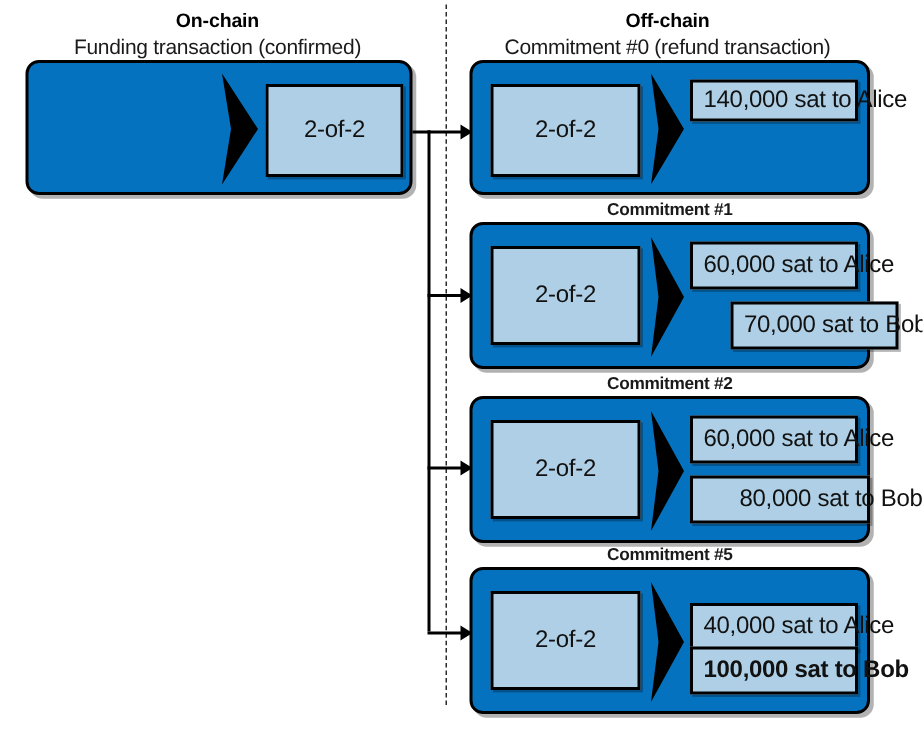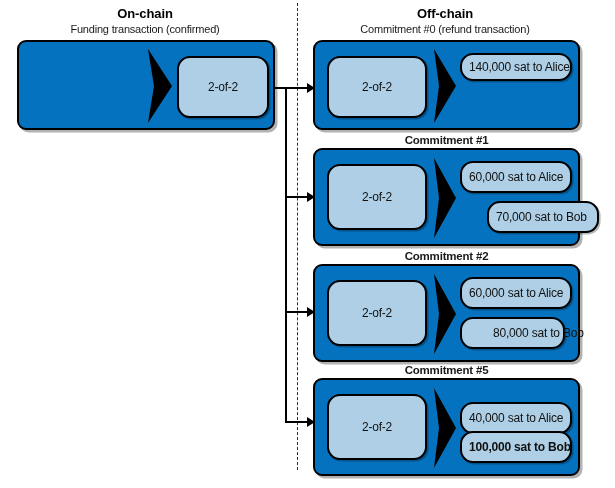--- a/index.html
+++ b/index.html
@@ -28,21 +28,21 @@
     text-align: center;
     font-weight: bold;
     font-size: 13px;
     color: #000000;
     letter-spacing: -0.1px;
     white-space: nowrap;
   }
   .col-sub {
     position: absolute;
     text-align: center;
-    font-size: 11px;
+    font-size: 14px;
     color: #1a1a1a;
     white-space: nowrap;
     letter-spacing: -0.2px;
   }
 
   
   .group-caption {
     position: absolute;
     text-align: center;
     font-size: 11.5px;
@@ -60,26 +60,26 @@
     border-radius: 9px;
     box-sizing: border-box;
     box-shadow: 2.5px 2.5px 0 rgba(0,0,0,0.30);
   }
 
   
   .slot {
     position: absolute;
     background: #aecfe5;
     border: 2px solid #000000;
-    border-radius: 13px;
+    border-radius: 0;
     box-sizing: border-box;
     display: flex;
     align-items: center;
     justify-content: center;
-    font-size: 12px;
+    font-size: 16px;
     color: #111111;
     letter-spacing: -0.2px;
     white-space: nowrap;
     box-shadow: 1.6px 1.6px 0 rgba(0,0,0,0.28);
   }
   .slot.out {
     justify-content: flex-start;
     padding-left: 7px;
   }
 
@@ -149,21 +149,21 @@
     <div class="slot out" style="left:145px; top:51px; width:112px; height:32px;margin-left:27px;">70,000 sat to Bob</div>
   </div>
 
   <div class="group-caption" style="left:313px; top:250px; width:267px;">Commitment #2</div>
   <div class="tx" style="left:313px; top:264px; width:267px; height:98px;">
     <svg class="bowtie" style="left:117px; top:6px;" width="26" height="84" viewBox="0 0 26 84">
       <path d="M2,2 L24,42 L2,82 L7,42 Z" fill="#000000"></path>
     </svg>
     <div class="slot" style="left:12px; top:14px; width:100px; height:66px;">2-of-2</div>
     <div class="slot out" style="left:145px; top:11px; width:112px; height:32px;">60,000 sat to Alice</div>
-    <div class="slot out" style="left:145px; top:51px; width:105px; height:32px;padding-left:31px;">80,000 sat to Bob</div>
+    <div class="slot out" style="left:145px; top:51px; width:120px; height:32px;padding-left:31px;">80,000 sat to Bob</div>
   </div>
 
   <div class="group-caption" style="left:313px; top:364px; width:267px;">Commitment #5</div>
   <div class="tx" style="left:313px; top:378px; width:267px; height:98px;">
     <svg class="bowtie" style="left:117px; top:6px;" width="26" height="84" viewBox="0 0 26 84">
       <path d="M2,2 L24,42 L2,82 L7,42 Z" fill="#000000"></path>
     </svg>
     <div class="slot" style="left:12px; top:14px; width:100px; height:66px;">2-of-2</div>
     <div class="slot out" style="left:145px; top:11px; width:112px; height:32px;margin-top:11px;">40,000 sat to Alice</div>
     <div class="slot out" style="left:145px; top:51px; width:112px; height:32px;font-weight:bold;">100,000 sat to Bob</div>

